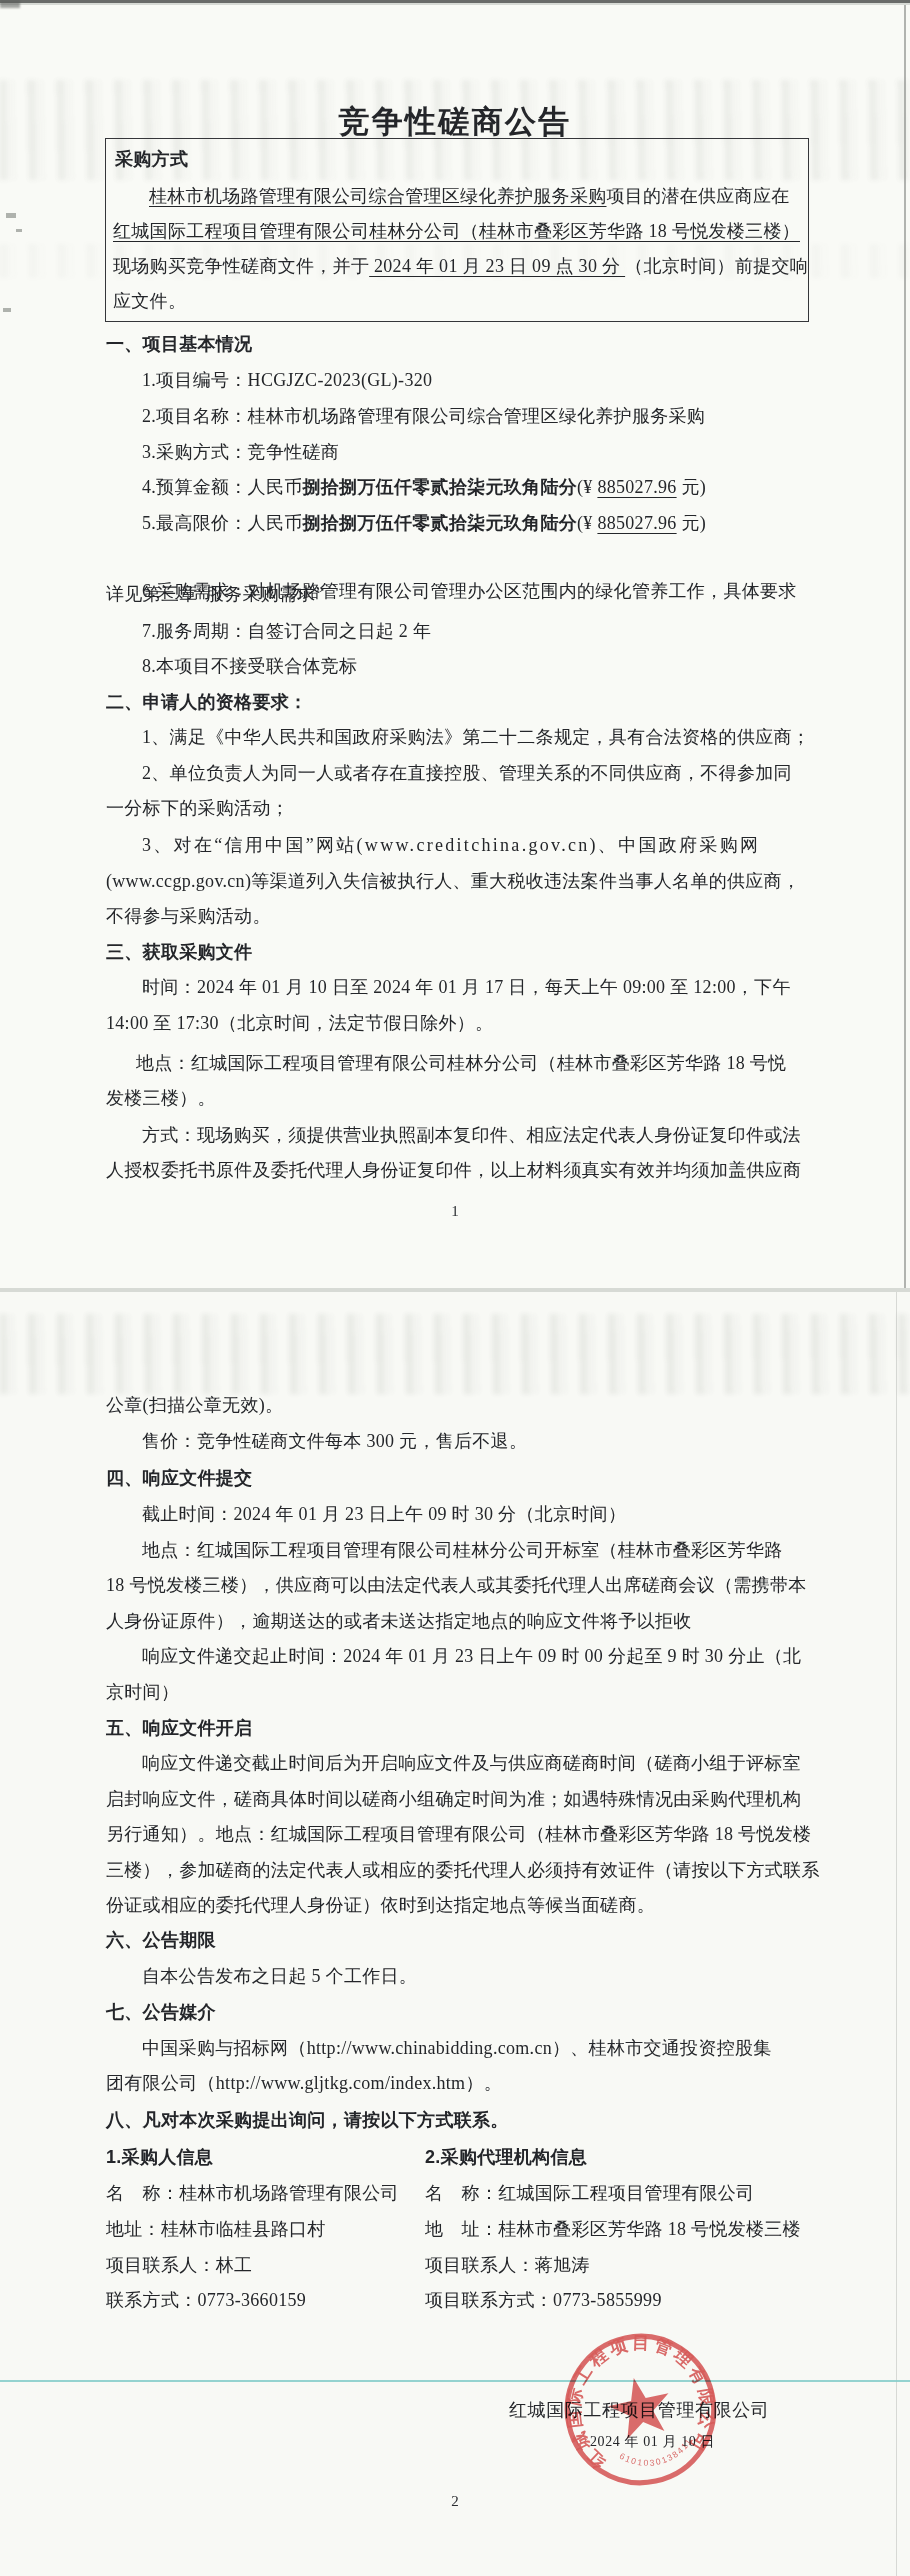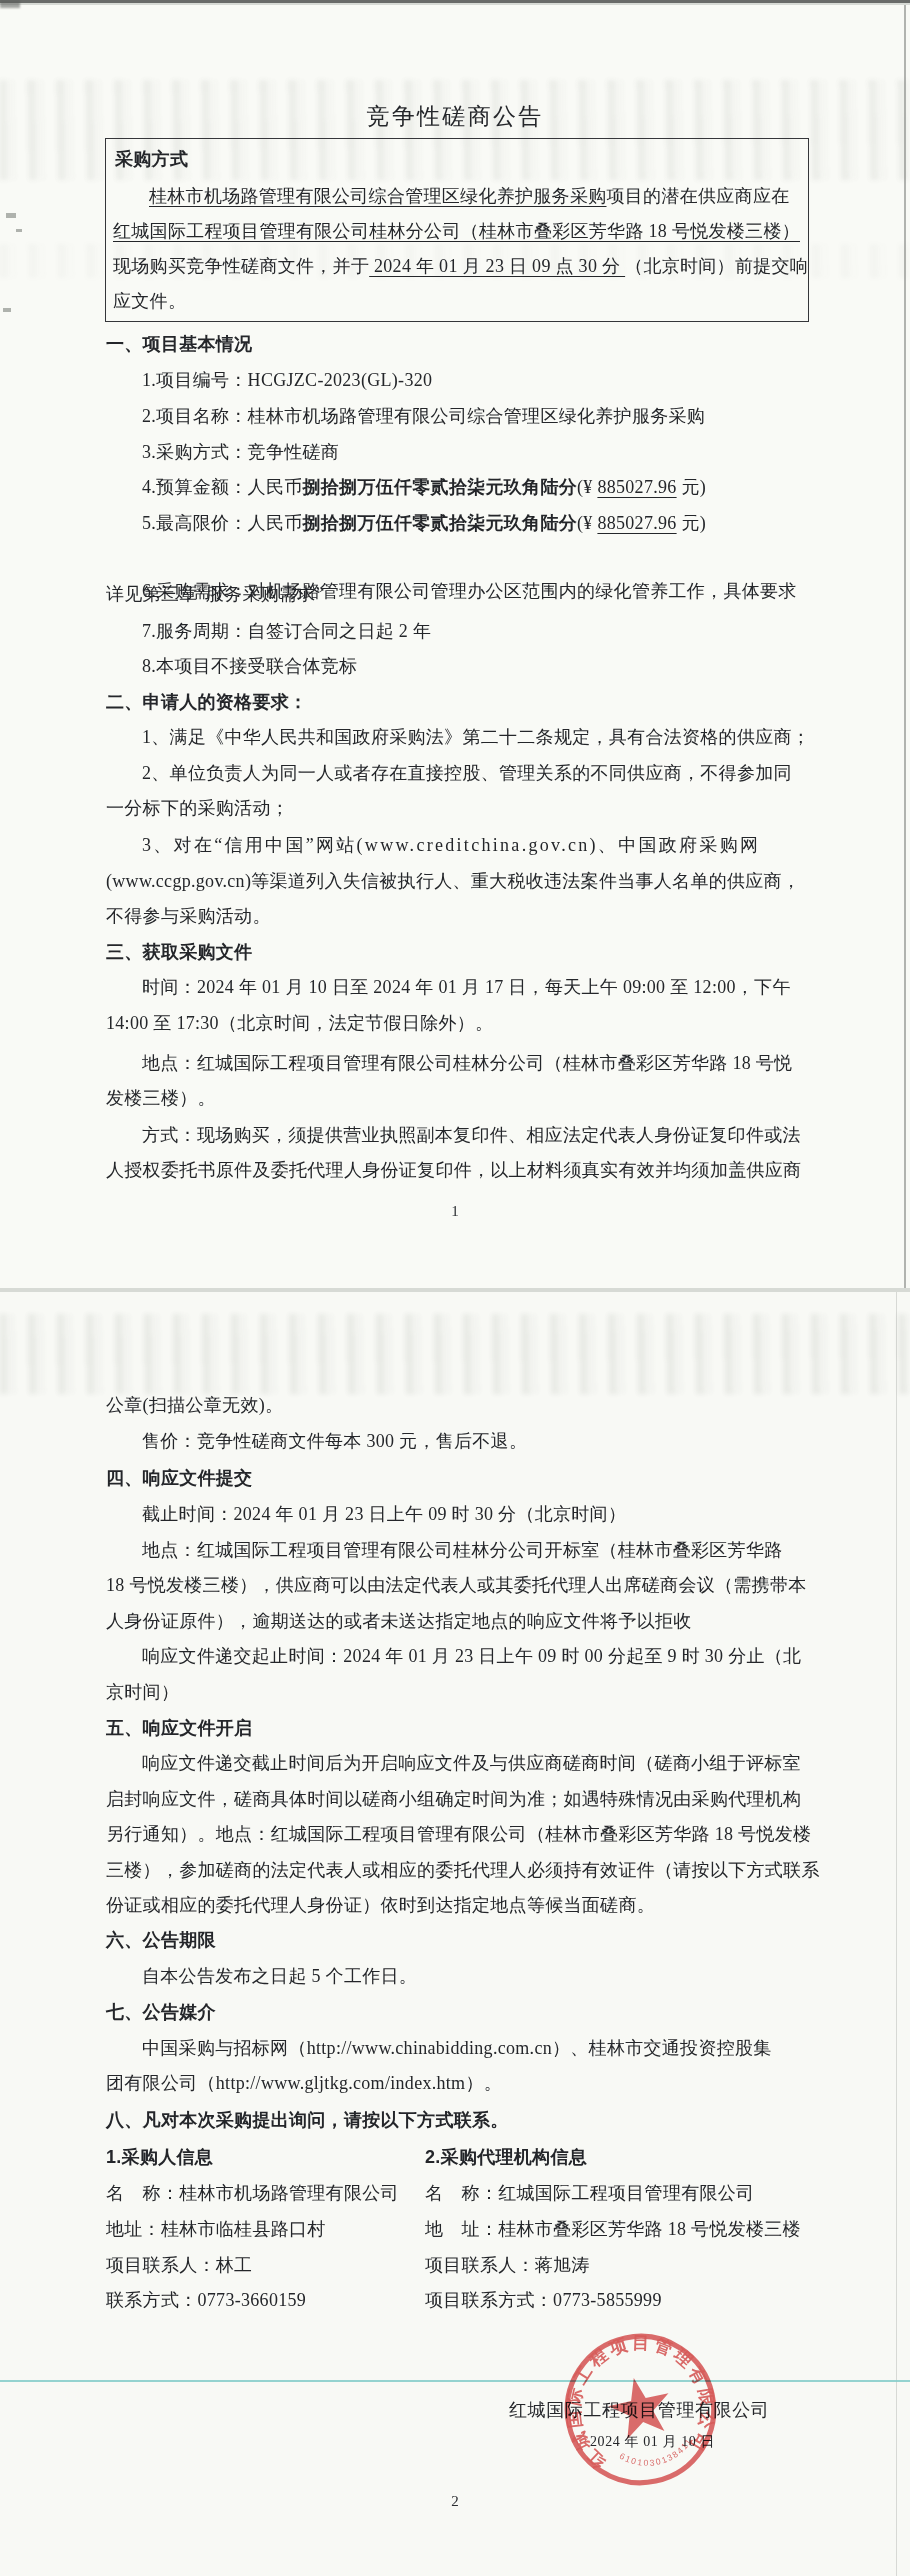--- a/index.html
+++ b/index.html
@@ -4,22 +4,22 @@
 <style>
   html,body{margin:0;padding:0;background:#d7dad5;}
   #scan{position:relative;width:910px;height:2576px;overflow:hidden;background:#d7dad5;
         font-family:"Liberation Serif","DejaVu Serif",serif;color:#24262a;}
   .page{position:absolute;left:0;width:910px;background:#f9faf6;}
   #page1{top:4.6px;height:1283px;}
   #page2{top:1292px;height:1284px;background:#f8f9f5;}
   .ln{position:absolute;font-size:18px;line-height:23px;white-space:pre;color:#24262a;letter-spacing:0.3px;}
   .ln .b, .ln.b{font-weight:700;font-family:"Liberation Sans","DejaVu Sans",sans-serif;}
   .ln .u{text-decoration:underline;text-decoration-thickness:1.1px;text-underline-offset:4px;font-family:Liberation Serif, serif;}
-  #doc-title{position:absolute;top:101px;left:0;width:910px;text-align:center;font-size:23px;
-             font-weight:400;letter-spacing:2.3px;font-family:"Liberation Sans","DejaVu Sans",sans-serif;}
+  #doc-title{position:absolute;top:101px;left:0;width:910px;text-align:center;font-size:31px;
+             font-weight:700;letter-spacing:2.3px;font-family:"Liberation Sans","DejaVu Sans",sans-serif;}
   #overview-box{position:absolute;left:105px;top:138px;width:702px;height:182px;
                 border:1.1px solid #35363a;background:transparent;}
   .pagenum{position:absolute;left:0;width:910px;text-align:center;font-size:15px;color:#2b2d31;}
   #pn1{top:1203px;}
   #pn2{top:2493px;}
   #sig-company{position:absolute;left:509px;top:2398px;font-size:18px;letter-spacing:0.6px;}
   #sig-date{position:absolute;left:590px;top:2433px;font-size:14px;letter-spacing:0.6px;}
   #cyan-line{position:absolute;left:0;top:2380px;width:910px;height:1.7px;background:#83cdc9;opacity:.85;}
   
   #top-edge{position:absolute;left:0;top:0;width:910px;height:3.4px;background:#4e4f4e;opacity:.8;}
@@ -80,21 +80,21 @@
       <div class="ln b" style="top: 691px; left: 106px;"><span>二、申请人的资格要求：</span></div>
       <div class="ln" style="top: 726px; left: 142px;"><span>1、满足《中华人民共和国政府采购法》第二十二条规定，具有合法资格的供应商；</span></div>
       <div class="ln" style="top: 762px; left: 142px;"><span>2、单位负责人为同一人或者存在直接控股、管理关系的不同供应商，不得参加同</span></div>
       <div class="ln" style="top: 797px; left: 106px;"><span>一分标下的采购活动；</span></div>
       <div class="ln" style="top: 834px; left: 142px; letter-spacing: 2.3px;"><span>3、对在“信用中国”网站(www.creditchina.gov.cn)、中国政府采购网</span></div>
       <div class="ln" style="top: 870px; left: 106px;"><span>(www.ccgp.gov.cn)等渠道列入失信被执行人、重大税收违法案件当事人名单的供应商，</span></div>
       <div class="ln" style="top: 905px; left: 106px;"><span>不得参与采购活动。</span></div>
       <div class="ln b" style="top: 941px; left: 106px;"><span>三、获取采购文件</span></div>
       <div class="ln" style="top: 976px; left: 142px;"><span>时间：2024 年 01 月 10 日至 2024 年 01 月 17 日，每天上午 09:00 至 12:00，下午</span></div>
       <div class="ln" style="top: 1012px; left: 106px;"><span>14:00 至 17:30（北京时间，法定节假日除外）。</span></div>
-      <div class="ln" style="top: 1052px; left: 142px;"><span>地点：红城国际工程项目管理有限公司桂林分公司（桂林市叠彩区芳华路 18 号悦</span></div>
+      <div class="ln" style="top: 1052px; left: 136px;"><span>地点：红城国际工程项目管理有限公司桂林分公司（桂林市叠彩区芳华路 18 号悦</span></div>
       <div class="ln" style="top: 1087px; left: 106px;"><span>发楼三楼）。</span></div>
       <div class="ln" style="top: 1124px; left: 142px;"><span>方式：现场购买，须提供营业执照副本复印件、相应法定代表人身份证复印件或法</span></div>
       <div class="ln" style="top: 1159px; left: 106px;"><span>人授权委托书原件及委托代理人身份证复印件，以上材料须真实有效并均须加盖供应商</span></div>
       <div class="ln" style="top: 1394px; left: 106px;"><span>公章(扫描公章无效)。</span></div>
       <div class="ln" style="top: 1430px; left: 142px;"><span>售价：竞争性磋商文件每本 300 元，售后不退。</span></div>
       <div class="ln b" style="top: 1467px; left: 106px;"><span>四、响应文件提交</span></div>
       <div class="ln" style="top: 1503px; left: 142px;"><span>截止时间：2024 年 01 月 23 日上午 09 时 30 分（北京时间）</span></div>
       <div class="ln" style="top: 1539px; left: 142px;"><span>地点：红城国际工程项目管理有限公司桂林分公司开标室（桂林市叠彩区芳华路</span></div>
       <div class="ln" style="top: 1574px; left: 106px;"><span>18 号悦发楼三楼），供应商可以由法定代表人或其委托代理人出席磋商会议（需携带本</span></div>
       <div class="ln" style="top: 1610px; left: 106px;"><span>人身份证原件），逾期送达的或者未送达指定地点的响应文件将予以拒收</span></div>

